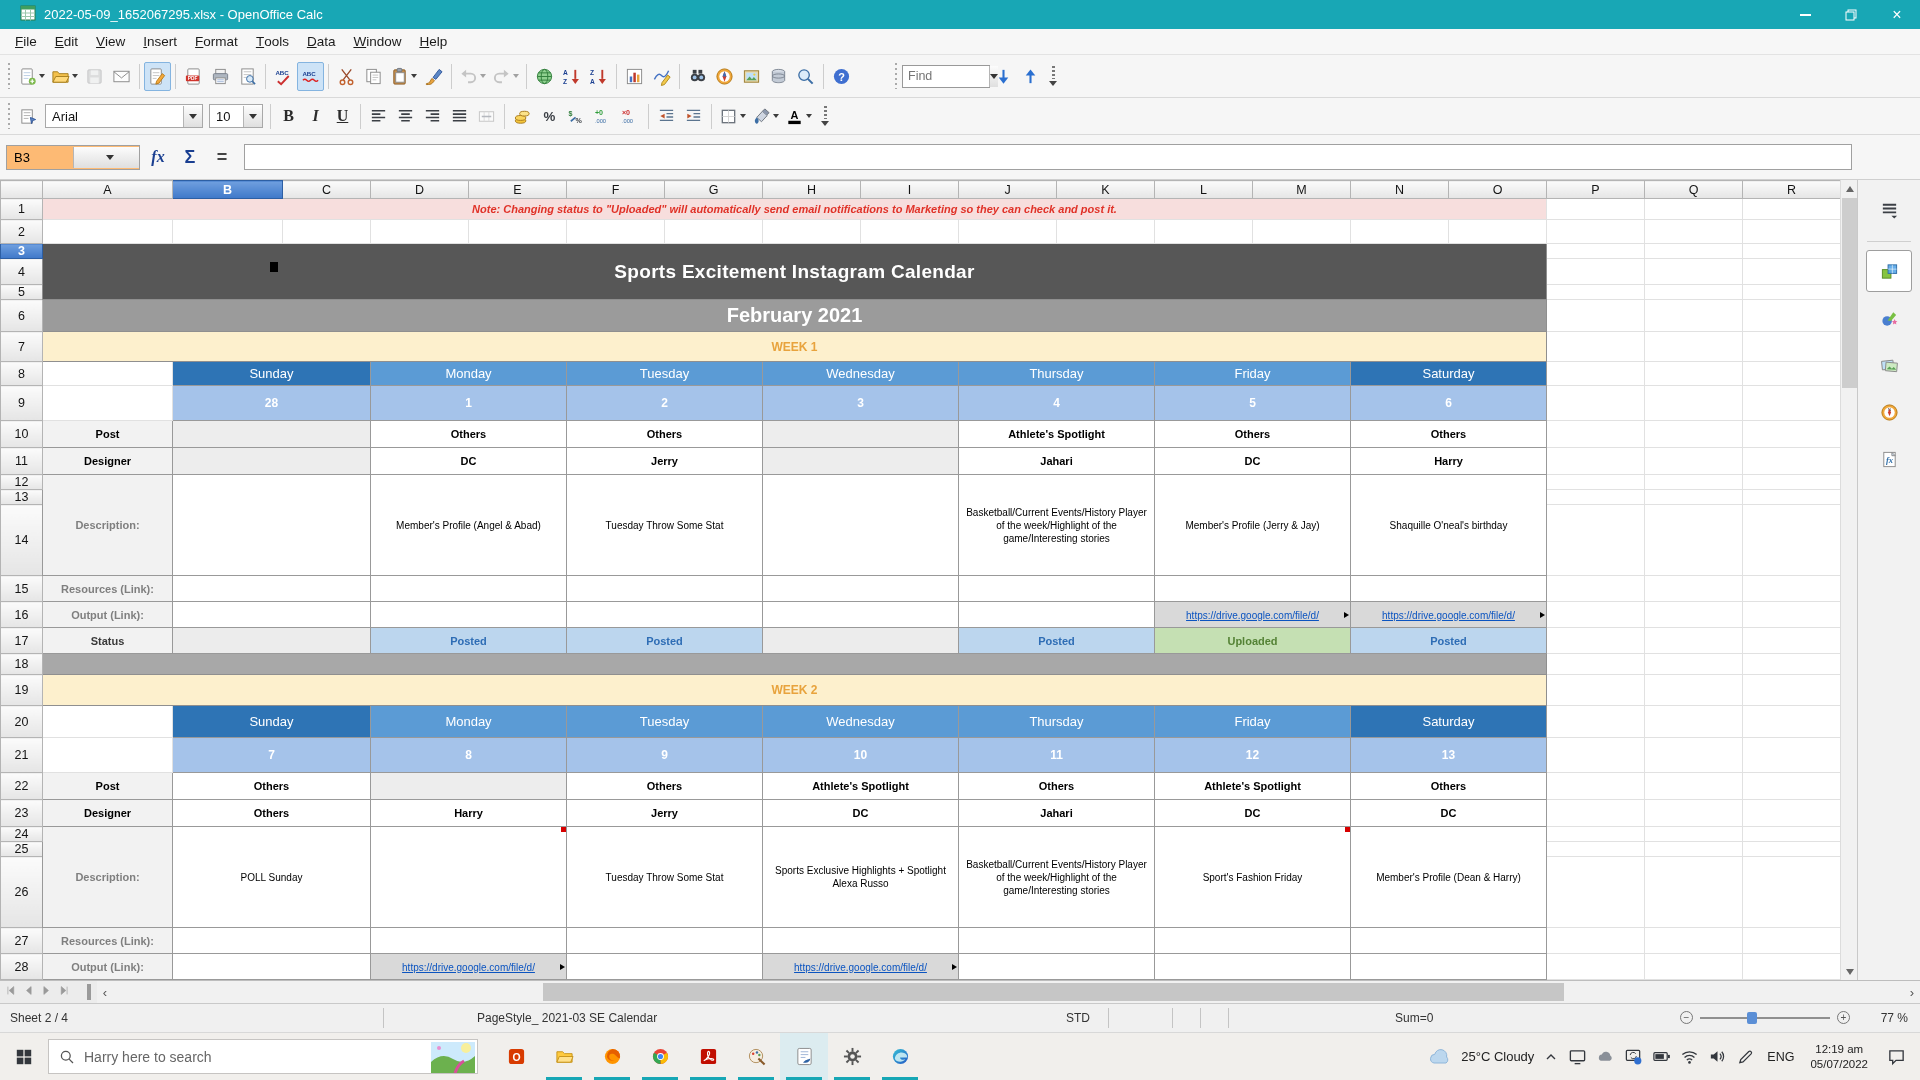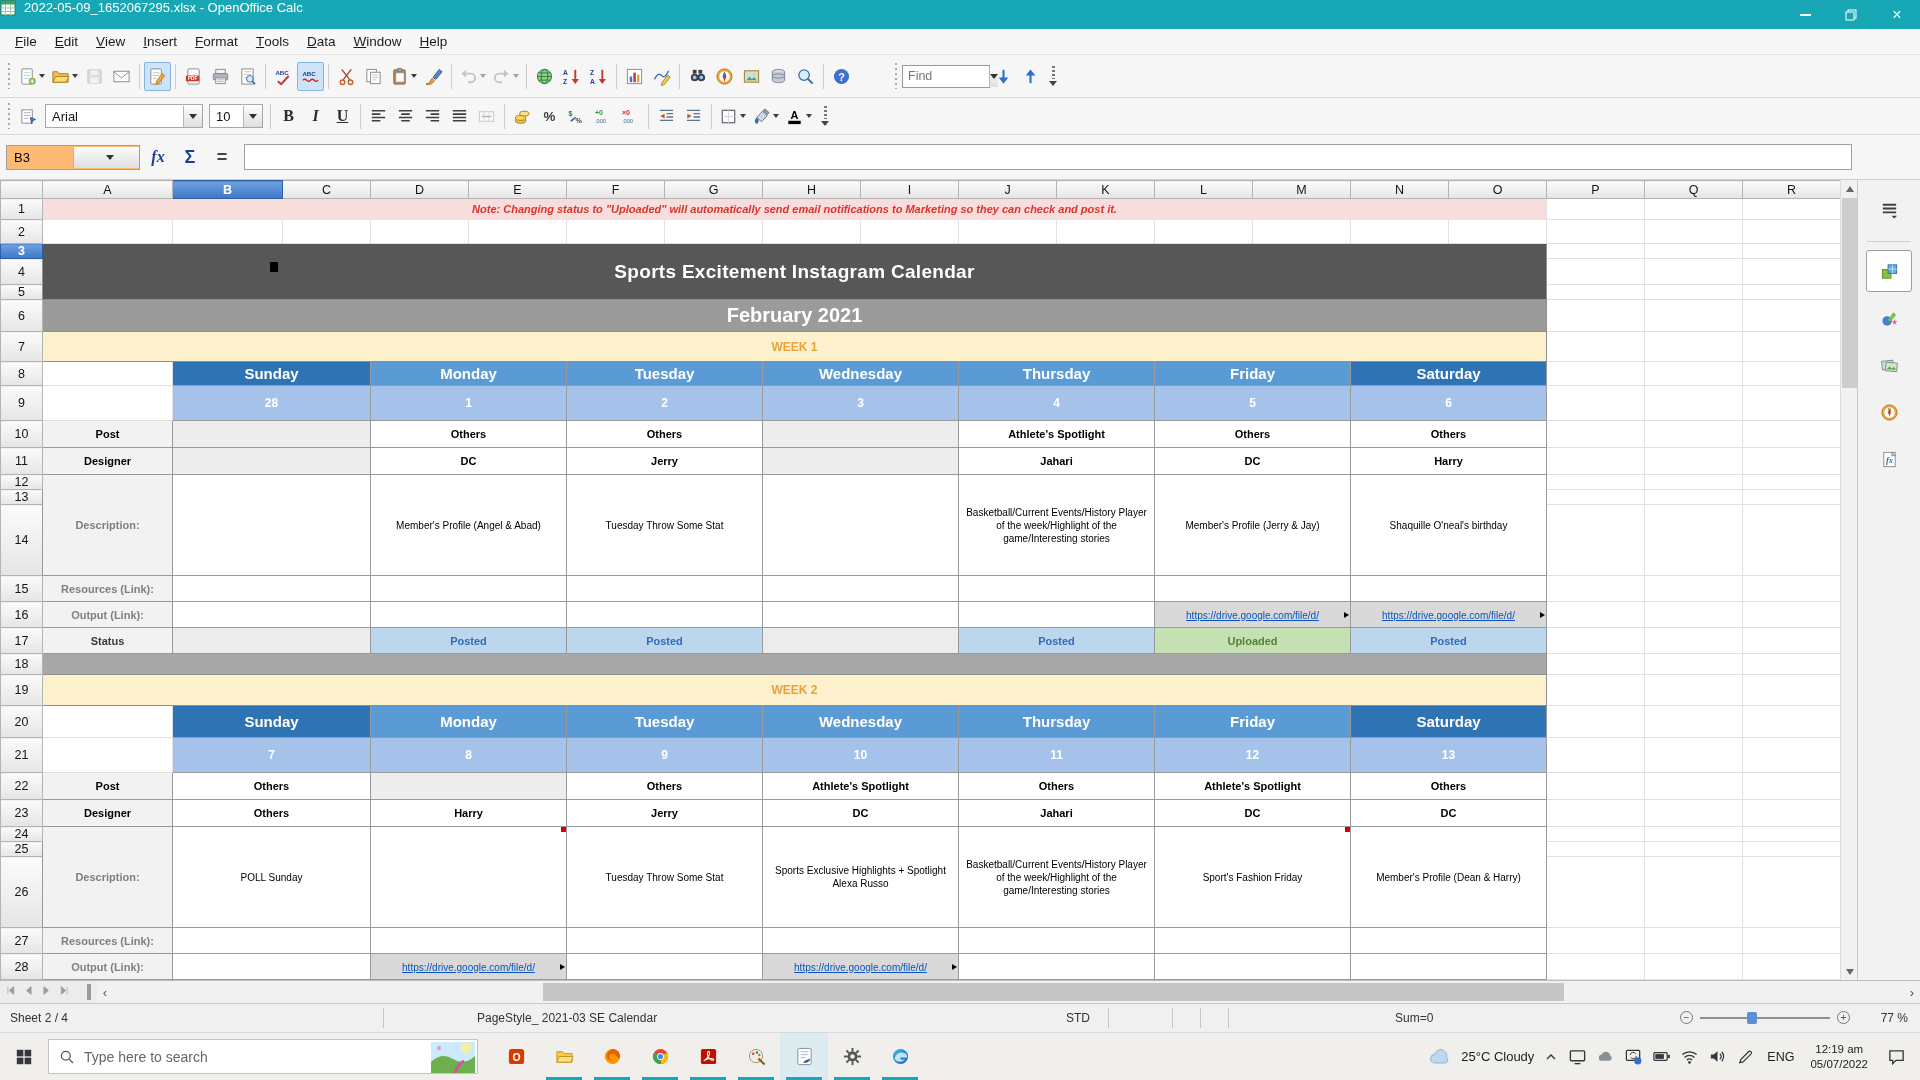--- a/index.html
+++ b/index.html
@@ -1,19 +1,19 @@
 <!DOCTYPE html>
 <html style="--titlebar: #18a7b5; --band-dark: #575757; --band-month: #9b9b9b; --band-gray: #a8a8a8; --week-bg: #fdf0cd; --week-text: #e8a33d; --weekend-hdr: #2e74b5; --weekday-hdr: #5b9bd5; --date-bg: #a5c3ea; --note-bg: #f7dedd; --note-text: #e03228; --posted-bg: #bcd6ee; --posted-text: #2e6db5; --uploaded-bg: #c5e0b3; --uploaded-text: #548235; --label-bg: #f2f2f2; --link: #0b54c0;"><head>
 <meta charset="utf-8">
 <title>Calc</title>
 <style>
   *{box-sizing:border-box;margin:0;padding:0}
   html,body{width:1920px;height:1080px;overflow:hidden;font-family:"Liberation Sans",sans-serif;background:#fff}
   
-  .titlebar{height:29px;background:var(--titlebar);display:flex;align-items:flex-start;color:#fff;padding-left:0}
+  .titlebar{height:29px;background:var(--titlebar);display:flex;align-items:center;color:#fff;padding-left:20px}
   .wtitle{font-size:13px;margin-left:8px;flex:1}
   .winbtns{display:flex;height:100%}
   .wbtn{width:46px;height:100%;display:flex;align-items:center;justify-content:center;color:#fff;font-size:16px}
   .minbar{width:11px;height:2px;background:#fff;display:inline-block}
   
   .menubar{height:26px;background:#f7f7f7;display:flex;align-items:center;padding-left:6px;border-bottom:1px solid #e3e3e3}
   .menuitem{font-size:13.5px;color:#1b1b1b;padding:0 9px;height:100%;display:flex;align-items:center}
   .menuitem .acc{text-decoration:underline}
   
   .tb{display:flex;align-items:center;background:#f6f6f6;border-bottom:1px solid #d9d9d9;padding:0 2px;position:relative}
@@ -54,21 +54,21 @@
   .ch,.rh{background:linear-gradient(#fbfbfb,#e5e5e5);border:1px solid #b4b4b4;font-size:12.5px;color:#141414;font-weight:normal}
   .ch.sel,.rh.sel{background:linear-gradient(#6f9fdf,#3f78c9);color:#fff;font-weight:bold;border-color:#2d5fa4}
   .oc{border:1px solid #e1e1e1;background:#fff}
   .cal{border:1px solid #999;background:#fff}
   .note{background:var(--note-bg);color:var(--note-text);font-weight:bold;font-style:italic;font-size:11px;border:1px solid #e1e1e1}
   .band{border:1px solid #8f8f8f;color:#fff;font-weight:bold}
   .band.dark{background:var(--band-dark);font-size:19px;letter-spacing:.3px}
   .band.month{background:var(--band-month);font-size:20px}
   .band.week{background:var(--week-bg);color:var(--week-text);font-size:12px}
   .band.divider{background:var(--band-gray)}
-  .dayhdr{background:var(--weekday-hdr);color:#fff;font-weight:bold;font-size:15px}
+  .dayhdr{background:var(--weekday-hdr);color:#fff;font-weight:normal;font-size:13px}
   .dayhdr.we{background:var(--weekend-hdr)}
   .daydate{background:var(--date-bg);color:#fff;font-weight:bold;font-size:12px}
   .lbl{background:var(--label-bg);font-weight:bold;font-size:11px;color:#000}
   .lbl.gray{color:#7f7f7f}
   .lbl.status-lbl{color:#3a3a3a}
   .val{font-weight:bold;font-size:11px}
   .val.dim{background:#ededed}
   .desc{white-space:normal;font-size:10px;line-height:1.3;padding:2px 4px;position:relative}
   .desc.has-comment::after{content:"";position:absolute;top:0;right:0;width:5px;height:5px;background:#d70000}
   .res{background:#fff}
@@ -1022,21 +1022,21 @@
         <rect x="10.7" y="2" width="7.3" height="7.3" fill="#33373d"></rect>
         <rect x="2" y="10.7" width="7.3" height="7.3" fill="#33373d"></rect>
         <rect x="10.7" y="10.7" width="7.3" height="7.3" fill="#33373d"></rect>
       </svg>
     </div>
   <div class="searchbox">
     <svg width="16" height="16" viewBox="0 0 20 20">
         <circle cx="8.5" cy="8.5" r="5.5" fill="none" stroke="#555" stroke-width="1.6"></circle>
         <path d="M12.7 12.7l4.8 4.8" stroke="#555" stroke-width="1.6"></path>
       </svg>
-    <span class="searchtext">Type here to search</span>
+    <span class="searchtext">Harry here to search</span>
     <span class="scene"><svg width="44" height="31" viewBox="0 0 44 31">
           <rect width="44" height="31" fill="#cdeafc"></rect>
           <circle cx="35" cy="6" r="5" fill="#f8ef9b"></circle>
           <path d="M0 20q11-10 22-3t22-3v17H0z" fill="#6cb14e"></path>
           <path d="M24 31q3-9 9-12" stroke="#d8509a" stroke-width="3" fill="none"></path>
           <circle cx="8" cy="6" r="2" fill="#e88fd0"></circle>
         </svg></span>
   </div>
   <div class="apps" id="apps">
       <div class="appbtn">

